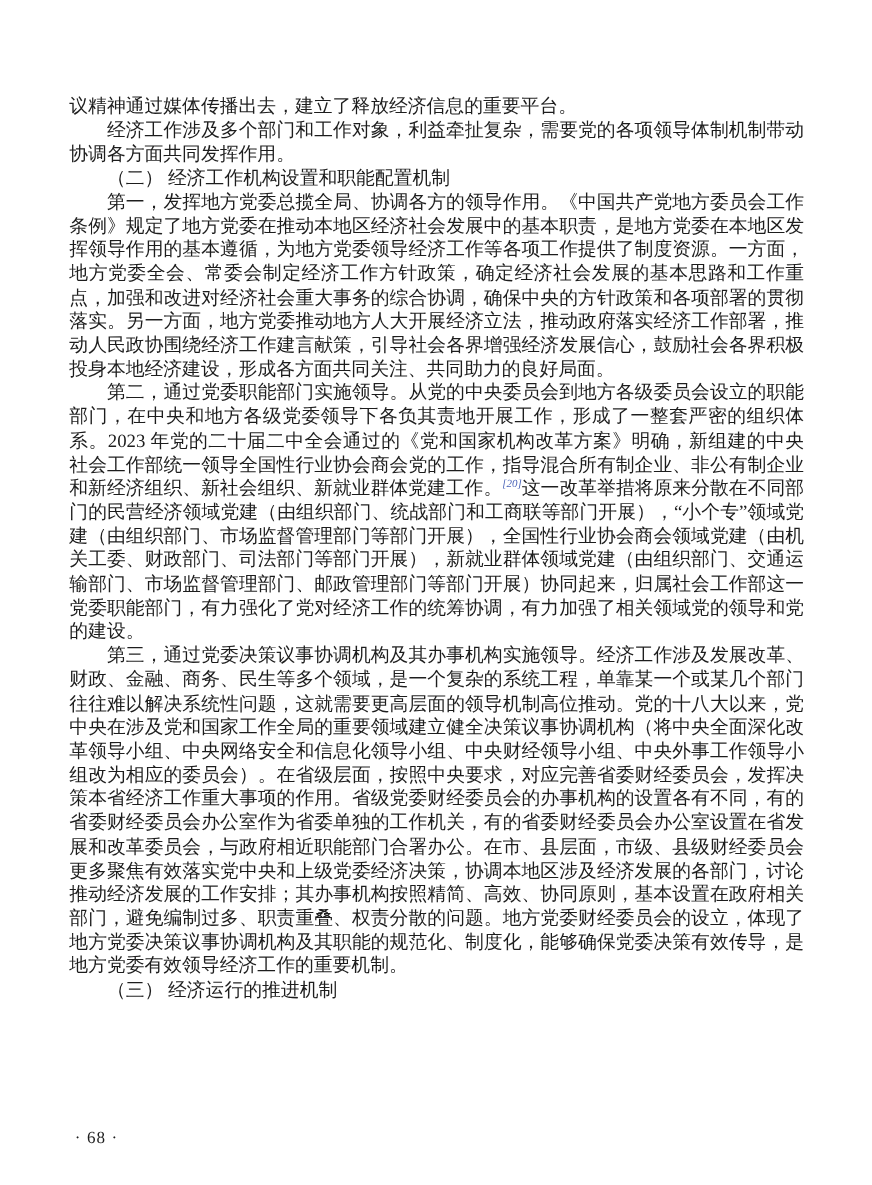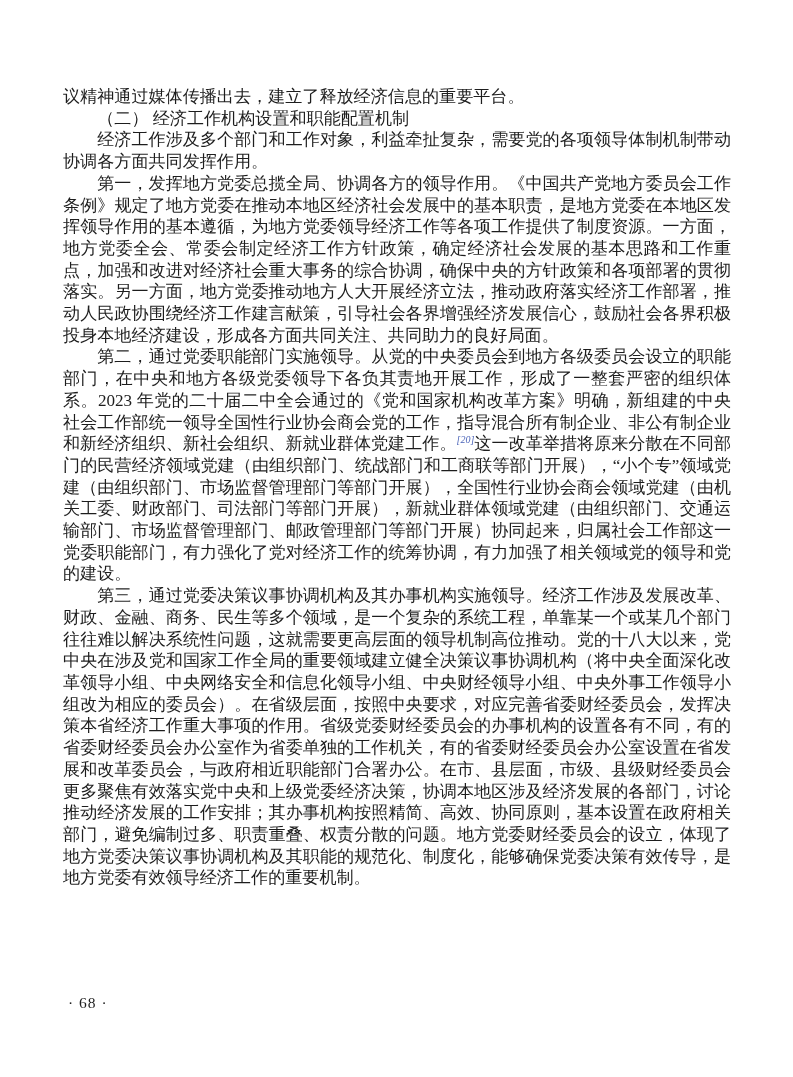--- a/index.html
+++ b/index.html
@@ -45,42 +45,43 @@
     font-size: 10px;
     line-height: 0;
     color: var(--accent);
     vertical-align: 6px;
     font-family: "Liberation Serif", "DejaVu Serif", serif;
     font-style: italic;
   }
   .pagenum {
     position: absolute;
     left: 68px;
-    top: 994px;
+    top: 1026px;
     font-size: 15.5px;
     letter-spacing: 1px;
     color: var(--ink);
   }
 </style>
 </head>
 <body>
 
 <div class="sheet">
   <main class="textblock">
 
     <p class="para no-indent">议精神通过媒体传播出去，建立了释放经济信息的重要平台。</p>
 
+    <p class="para">经济工作涉及多个部门和工作对象，利益牵扯复杂，需要党的各项领导体制机制带动协调各方面共同发挥作用。</p>
+
     <p class="para">（二） 经济工作机构设置和职能配置机制</p>
-
-    <p class="para">经济工作涉及多个部门和工作对象，利益牵扯复杂，需要党的各项领导体制机制带动协调各方面共同发挥作用。</p>
 
     <p class="para">第一，发挥地方党委总揽全局、协调各方的领导作用。《中国共产党地方委员会工作条例》规定了地方党委在推动本地区经济社会发展中的基本职责，是地方党委在本地区发挥领导作用的基本遵循，为地方党委领导经济工作等各项工作提供了制度资源。一方面，地方党委全会、常委会制定经济工作方针政策，确定经济社会发展的基本思路和工作重点，加强和改进对经济社会重大事务的综合协调，确保中央的方针政策和各项部署的贯彻落实。另一方面，地方党委推动地方人大开展经济立法，推动政府落实经济工作部署，推动人民政协围绕经济工作建言献策，引导社会各界增强经济发展信心，鼓励社会各界积极投身本地经济建设，形成各方面共同关注、共同助力的良好局面。</p>
 
     <p class="para"><span>第二，通过党委职能部门实施领导。从党的中央委员会到地方各级委员会设立的职能部门，在中央和地方各级党委领导下各负其责地开展工作，形成了一整套严密的组织体系。2023 年党的二十届二中全会通过的《党和国家机构改革方案》明确，新组建的中央社会工作部统一领导全国性行业协会商会党的工作，指导混合所有制企业、非公有制企业和新经济组织、新社会组织、新就业群体党建工作。</span><sup class="fnref">[20]</sup><span>这一改革举措将原来分散在不同部门的民营经济领域党建（由组织部门、统战部门和工商联等部门开展），“小个专”领域党建（由组织部门、市场监督管理部门等部门开展），全国性行业协会商会领域党建（由机关工委、财政部门、司法部门等部门开展），新就业群体领域党建（由组织部门、交通运输部门、市场监督管理部门、邮政管理部门等部门开展）协同起来，归属社会工作部这一党委职能部门，有力强化了党对经济工作的统筹协调，有力加强了相关领域党的领导和党的建设。</span></p>
 
     <p class="para">第三，通过党委决策议事协调机构及其办事机构实施领导。经济工作涉及发展改革、财政、金融、商务、民生等多个领域，是一个复杂的系统工程，单靠某一个或某几个部门往往难以解决系统性问题，这就需要更高层面的领导机制高位推动。党的十八大以来，党中央在涉及党和国家工作全局的重要领域建立健全决策议事协调机构（将中央全面深化改革领导小组、中央网络安全和信息化领导小组、中央财经领导小组、中央外事工作领导小组改为相应的委员会）。在省级层面，按照中央要求，对应完善省委财经委员会，发挥决策本省经济工作重大事项的作用。省级党委财经委员会的办事机构的设置各有不同，有的省委财经委员会办公室作为省委单独的工作机关，有的省委财经委员会办公室设置在省发展和改革委员会，与政府相近职能部门合署办公。在市、县层面，市级、县级财经委员会更多聚焦有效落实党中央和上级党委经济决策，协调本地区涉及经济发展的各部门，讨论推动经济发展的工作安排；其办事机构按照精简、高效、协同原则，基本设置在政府相关部门，避免编制过多、职责重叠、权责分散的问题。地方党委财经委员会的设立，体现了地方党委决策议事协调机构及其职能的规范化、制度化，能够确保党委决策有效传导，是地方党委有效领导经济工作的重要机制。</p>
 
+    <p class="para">（三） 经济运行的推进机制</p>
 
 
   </main>
 
   <footer class="pagenum">· 68 ·</footer>
 </div>
 
 </body></html>

